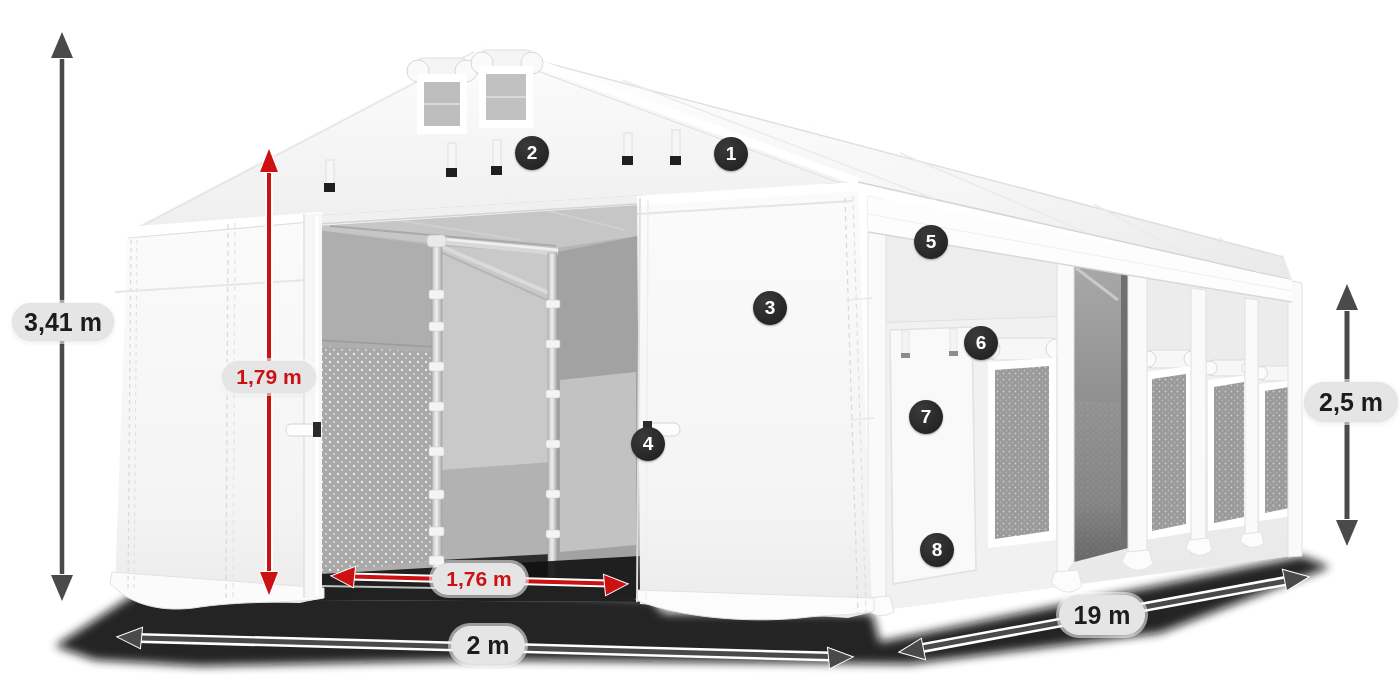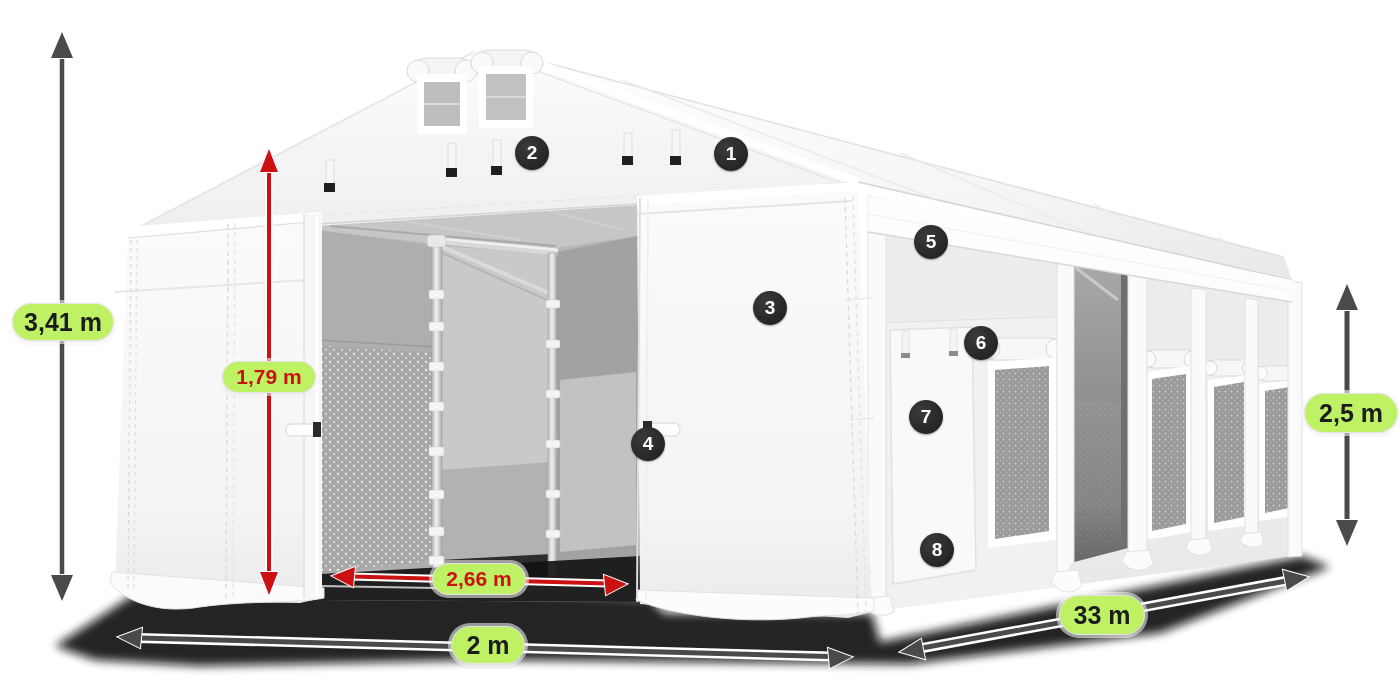--- a/index.html
+++ b/index.html
@@ -13,33 +13,33 @@
     position:relative;width:1400px;height:700px;overflow:hidden;
     background:#ffffff;font-family:"Liberation Sans",sans-serif;
   }
   #stage svg{position:absolute;left:0;top:0;}
   .arrow-gray-shaft{stroke:var(--arrow-gray);}
   .arrow-gray-head{fill:var(--arrow-gray);stroke:#ffffff;stroke-width:2;paint-order:stroke;}
   .arrow-red-shaft{stroke:var(--red);}
   .arrow-red-head{fill:var(--red);stroke:#ffffff;stroke-width:2;paint-order:stroke;}
   .casing{stroke:#ffffff;stroke-linecap:round;}
   .pill{
-    position:absolute;background:#bef264;border:1px solid var(--pill-border);
+    position:absolute;background:#e5e5e5;border:1px solid var(--pill-border);
     border-radius:999px;display:flex;align-items:center;justify-content:center;
     font-weight:bold;color:#1c1c1c;
     box-shadow:0 0 0 3px rgba(255,255,255,.55),0 1px 4px rgba(0,0,0,.22);
     white-space:nowrap;z-index:6;
   }
   .pill.red{color:var(--red);}
   .pill-total-height{left:12px;top:303px;width:100px;height:36px;font-size:25px;}
   .pill-door-height{left:222px;top:361px;width:92px;height:30px;font-size:21px;}
   .pill-door-width{left:432px;top:563px;width:92px;height:30px;font-size:21px;}
   .pill-width{left:451px;top:626px;width:72px;height:36px;font-size:25px;}
   .pill-length{left:1059px;top:595px;width:84px;height:38px;font-size:25px;}
-  .pill-side-height{left:1304px;top:393px;width:92px;height:38px;font-size:25px;}
+  .pill-side-height{left:1304px;top:382px;width:92px;height:38px;font-size:25px;}
   .badge{
     position:absolute;width:34px;height:34px;border-radius:50%;
     background:radial-gradient(circle at 35% 30%, #3a3a3a, #1d1d1d);
     color:#ffffff;display:flex;align-items:center;justify-content:center;
     font-weight:bold;font-size:19px;z-index:5;cursor:pointer;
     box-shadow:0 1px 2px rgba(0,0,0,.35);
   }
   .badge-1{left:714px;top:137px;} .badge-2{left:515px;top:136px;}
   .badge-3{left:753px;top:291px;} .badge-4{left:631px;top:427px;}
   .badge-5{left:914px;top:225px;} .badge-6{left:964px;top:326px;}
@@ -357,17 +357,17 @@
   <div class="badge badge-2">2</div>
   <div class="badge badge-3">3</div>
   <div class="badge badge-4">4</div>
   <div class="badge badge-5">5</div>
   <div class="badge badge-6">6</div>
   <div class="badge badge-7">7</div>
   <div class="badge badge-8">8</div>
 
   <div class="pill pill-total-height">3,41 m</div>
   <div class="pill red pill-door-height">1,79 m</div>
-  <div class="pill red pill-door-width">2,66 m</div>
+  <div class="pill red pill-door-width">1,76 m</div>
   <div class="pill pill-width">2 m</div>
-  <div class="pill pill-length">33 m</div>
+  <div class="pill pill-length">19 m</div>
   <div class="pill pill-side-height">2,5 m</div>
 </div>
 
 </body></html>

